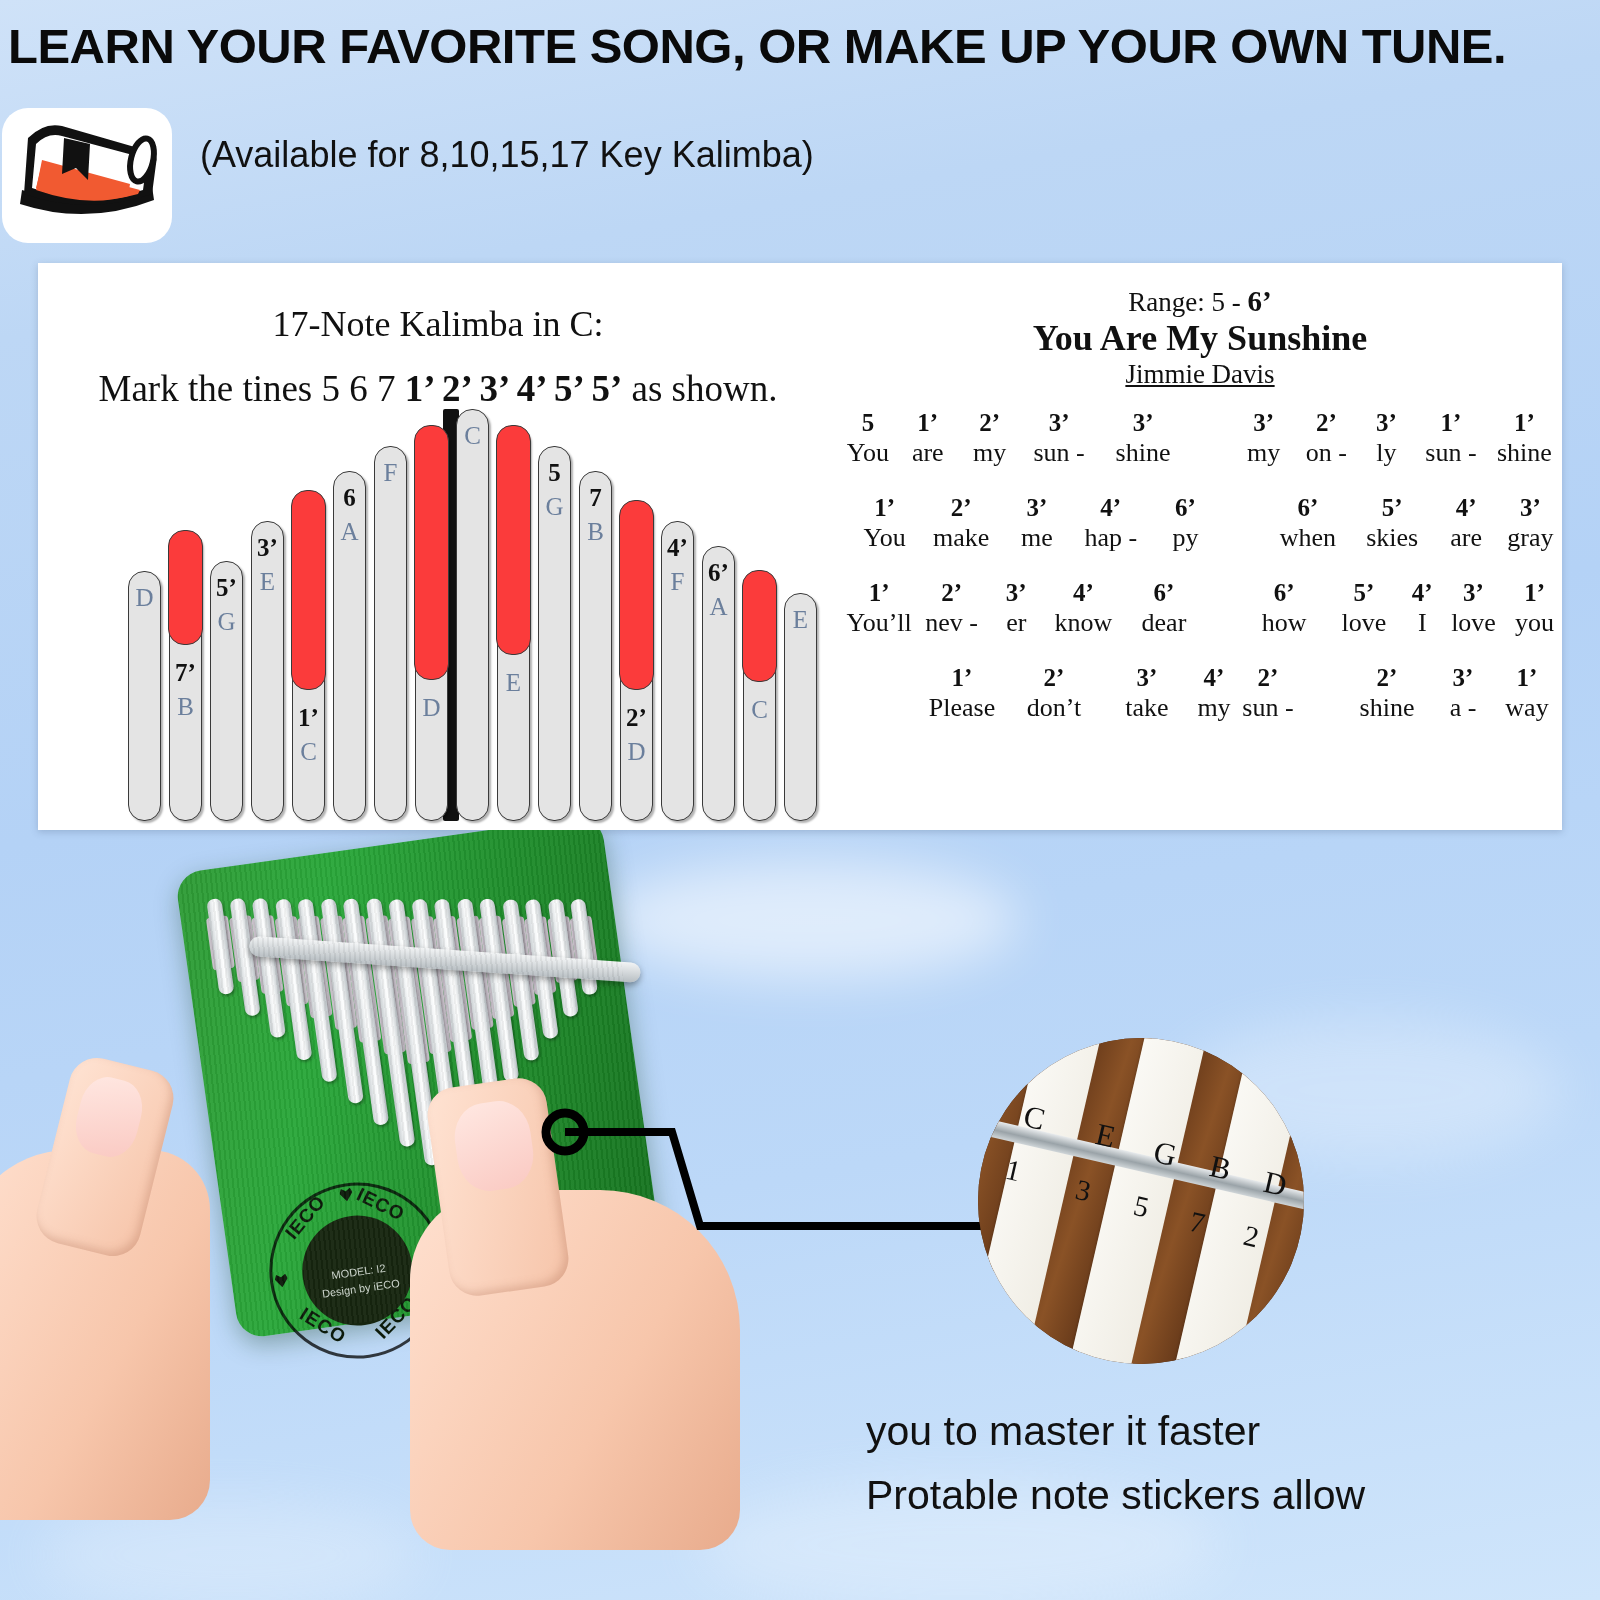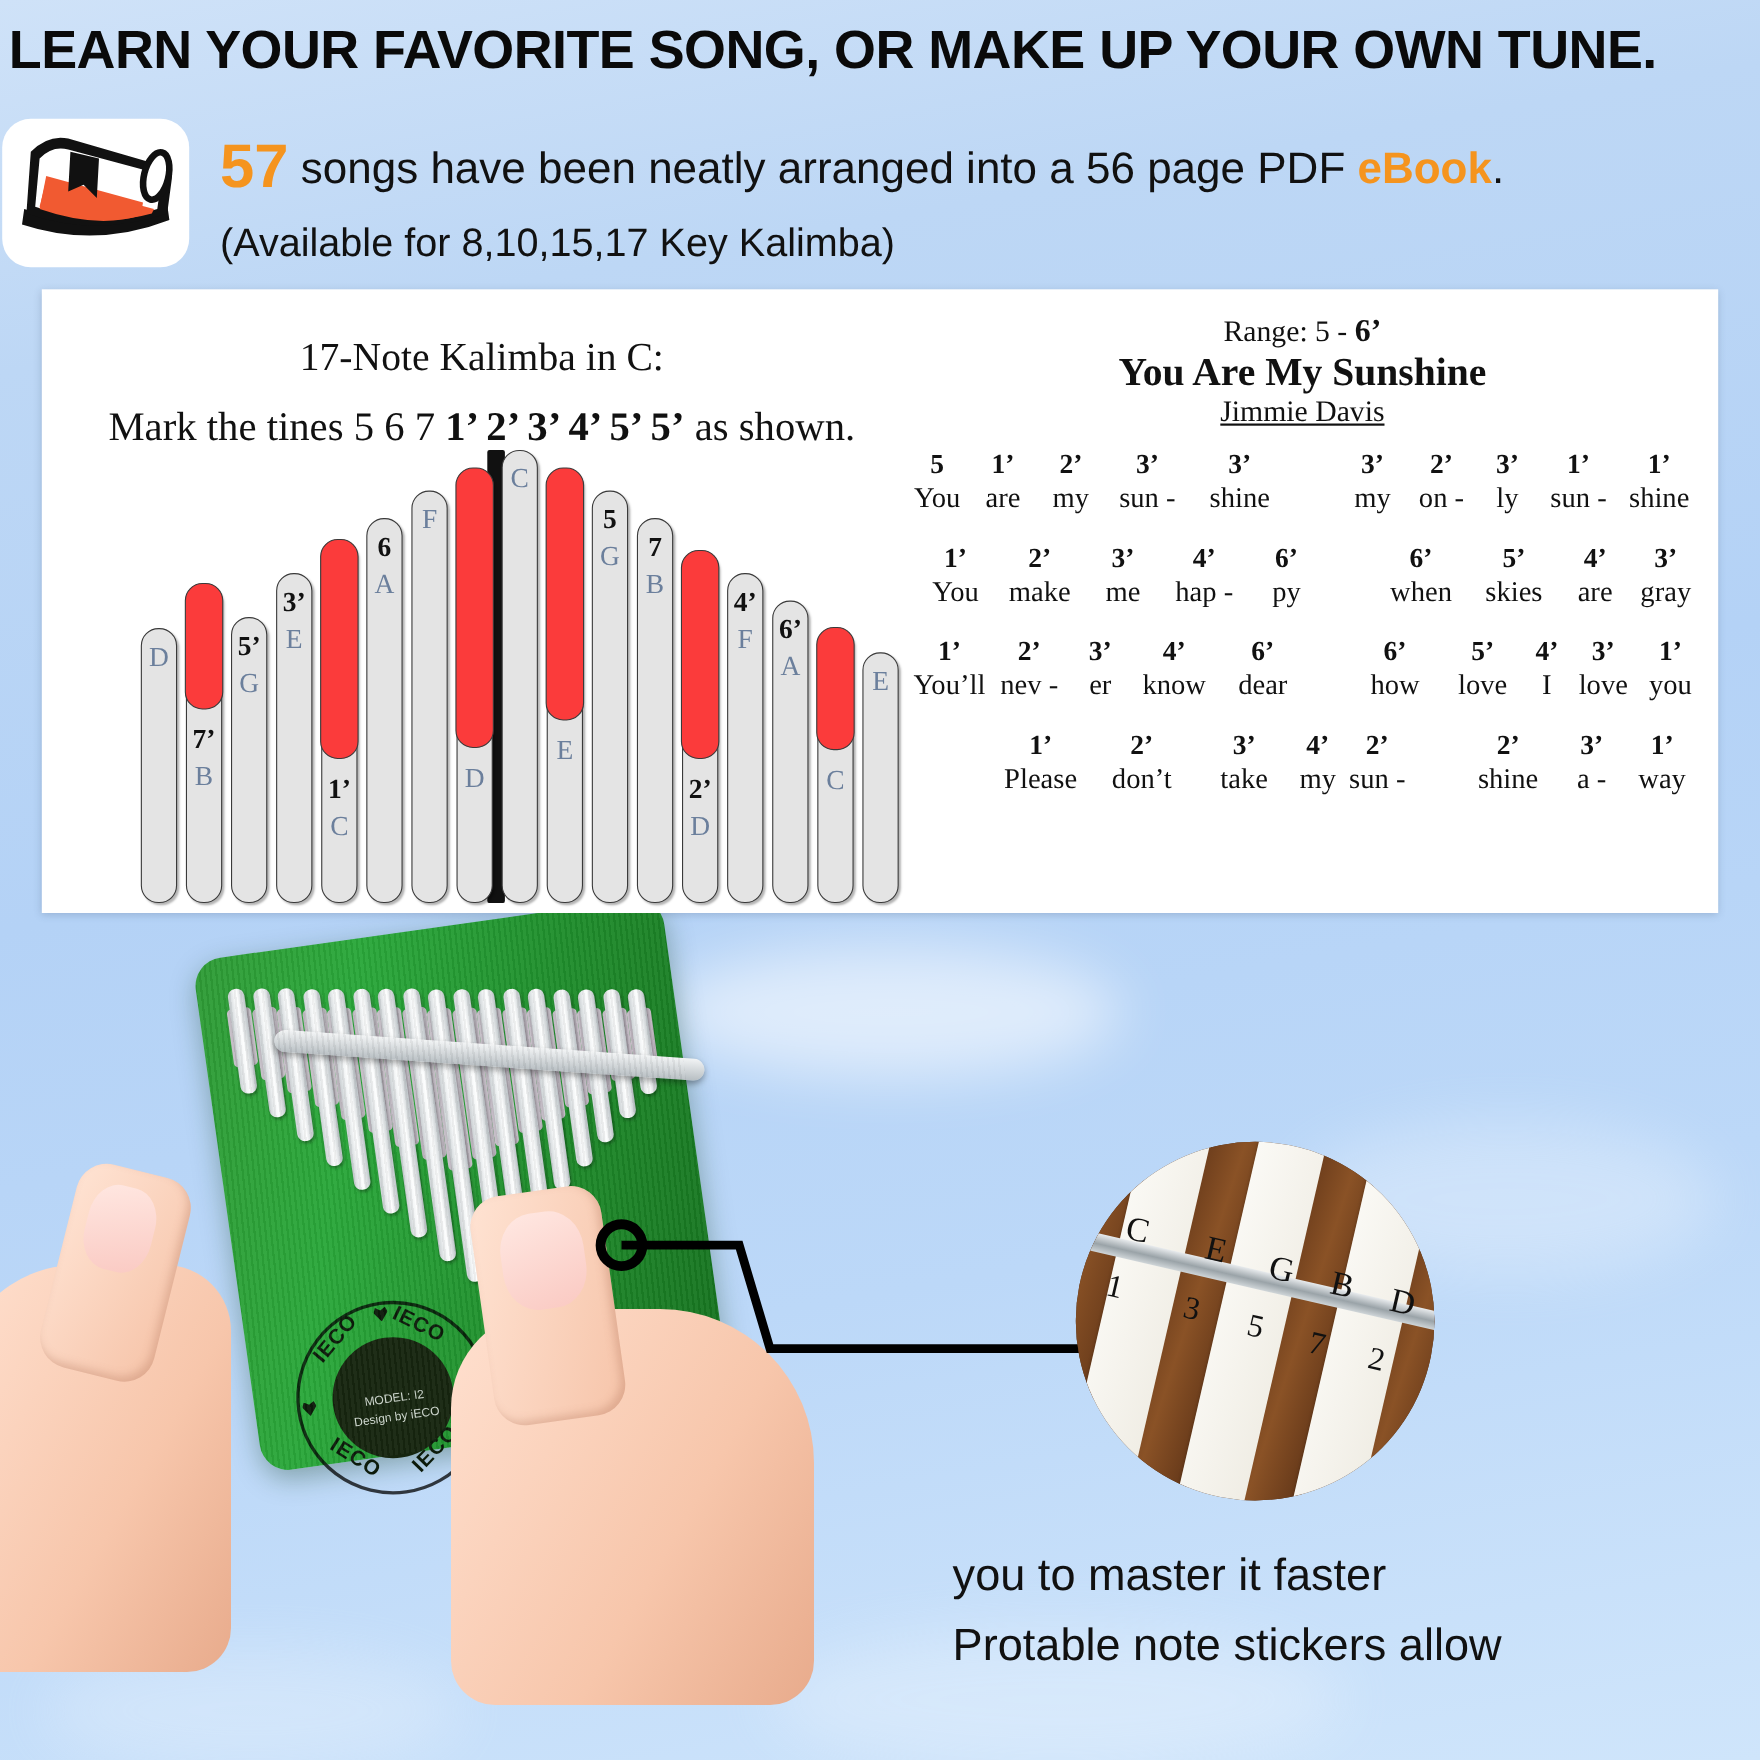--- a/index.html
+++ b/index.html
@@ -71,21 +71,21 @@
   .tine .ltr{
     position:absolute;left:50%;transform:translateX(-50%);
     font-family:"Liberation Serif",serif;font-size:25px;
     color:#6b7f9c;white-space:nowrap;
   }
   #blackbar{
     position:absolute;bottom:0;width:16px;background:#111;border-radius:2px;
   }
 
   
-  #song{position:absolute;left:784px;top:0;width:724px;height:567px;
+  #song{position:absolute;left:800px;top:0;width:724px;height:567px;
         font-family:"Liberation Serif",serif;color:#111;}
   #song .range{position:absolute;left:0;top:22px;width:724px;text-align:center;font-size:27px;}
   #song .range b{font-weight:700;font-size:29px;}
   #song .title{position:absolute;left:0;top:54px;width:724px;text-align:center;font-size:36px;font-weight:700;}
   #song .artist{position:absolute;left:0;top:96px;width:724px;text-align:center;font-size:27px;text-decoration:underline;}
 
   #verses{position:absolute;left:0;top:146px;width:724px;}
   .verse{margin-bottom:26px;}
   .v-line{display:flex;white-space:nowrap;}
   .v-line.notes{font-weight:700;font-size:25px;margin-bottom:1px;}
@@ -176,23 +176,20 @@
     <path d="M26 30 Q42 14 60 18 L150 44 Q156 46 154 56 L150 86 Q85 108 22 86 Z" fill="#111"></path>
     <path d="M34 36 Q46 24 60 28 L142 50 Q146 52 144 60 L141 82 Q86 100 30 80 Z" fill="#ffffff"></path>
     <path d="M40 56 L138 82 L136 86 Q86 100 34 80 Z" fill="#f15a31"></path>
     <path d="M40 52 L128 76 L126 88 Q86 100 34 82 Z" fill="#f15a31"></path>
     <ellipse cx="140" cy="52" rx="11" ry="22" transform="rotate(14 140 52)" fill="#ffffff" stroke="#111" stroke-width="6"></ellipse>
     <path d="M62 30 L88 36 L86 72 L74 60 L60 66 Z" fill="#111"></path>
   </svg>
 </div>
 
 <div id="promo">
-  <div class="l1">
-    <span class="num">57</span><span> songs have been neatly arranged into a 56 page PDF </span><span class="eb">eBook</span><span>.</span>
-  </div>
   <div class="l2">(Available for 8,10,15,17 Key Kalimba)</div>
 </div>
 
 <div id="sheet">
 
   <div id="chart">
     <div class="c-title">17-Note Kalimba in C:</div>
     <div class="c-sub">
       <span>Mark the tines </span><span>5 6 7 </span><b>1’ 2’ 3’ 4’ 5’ 5’</b><span> as shown.</span>
     </div>

